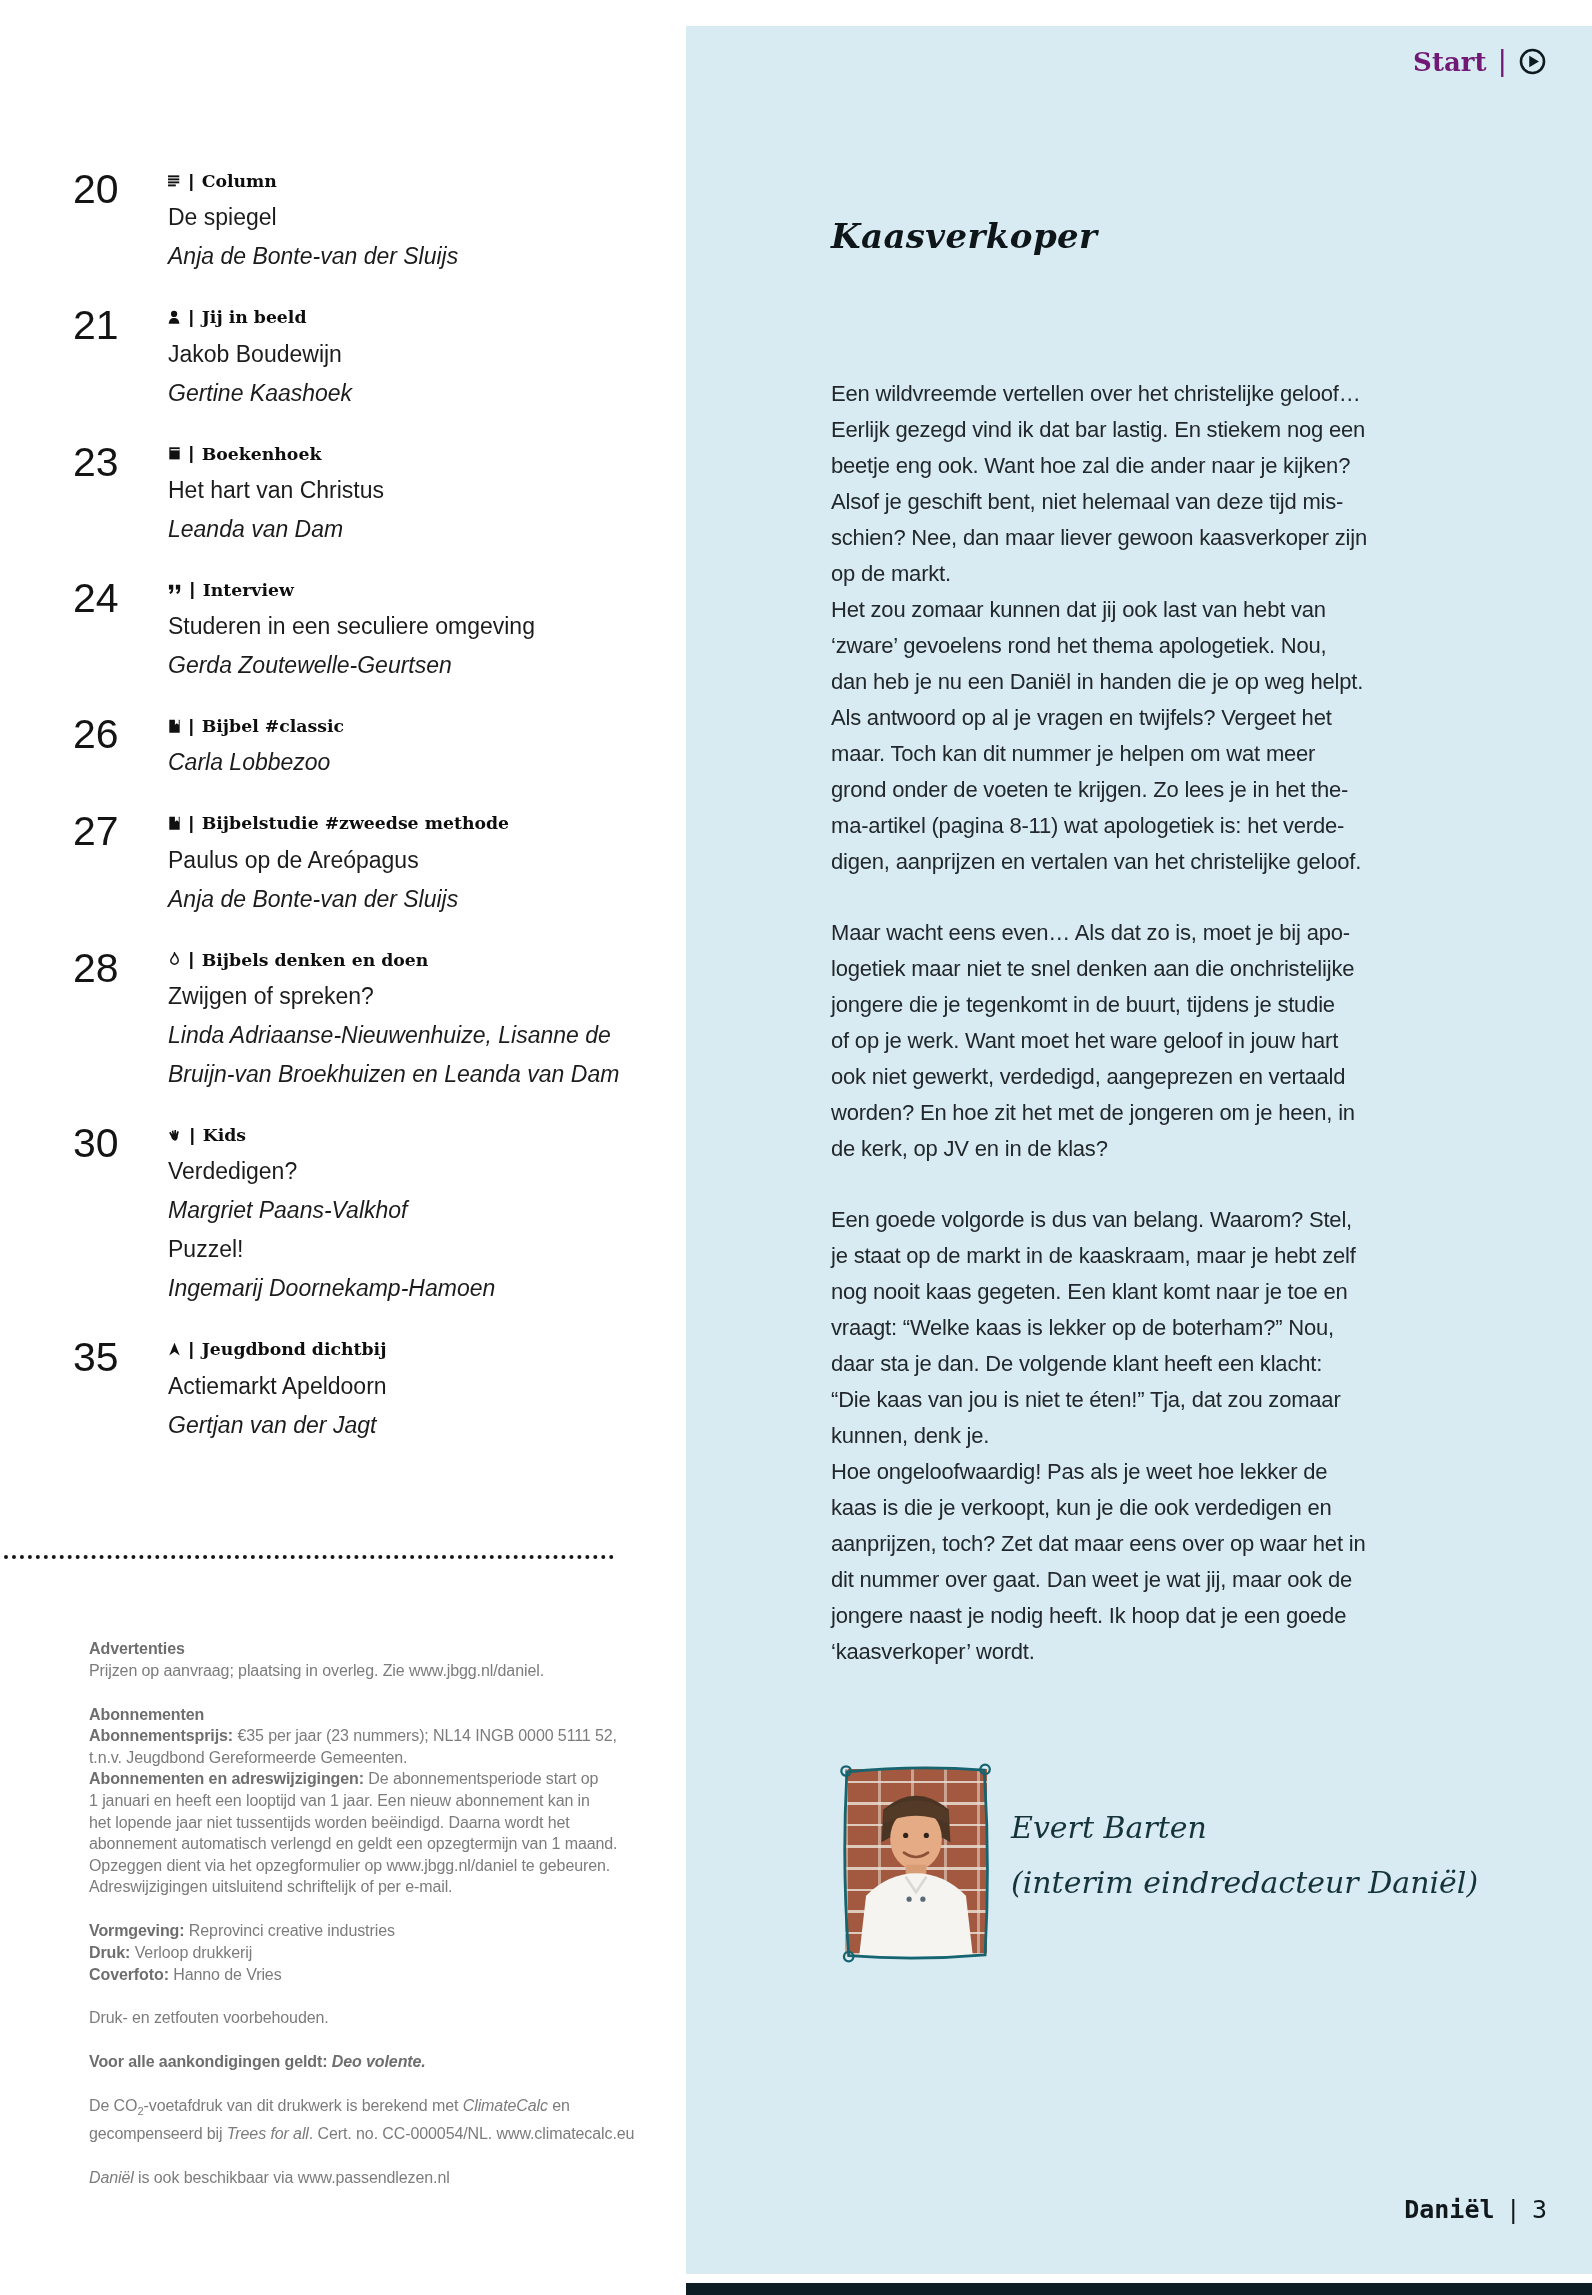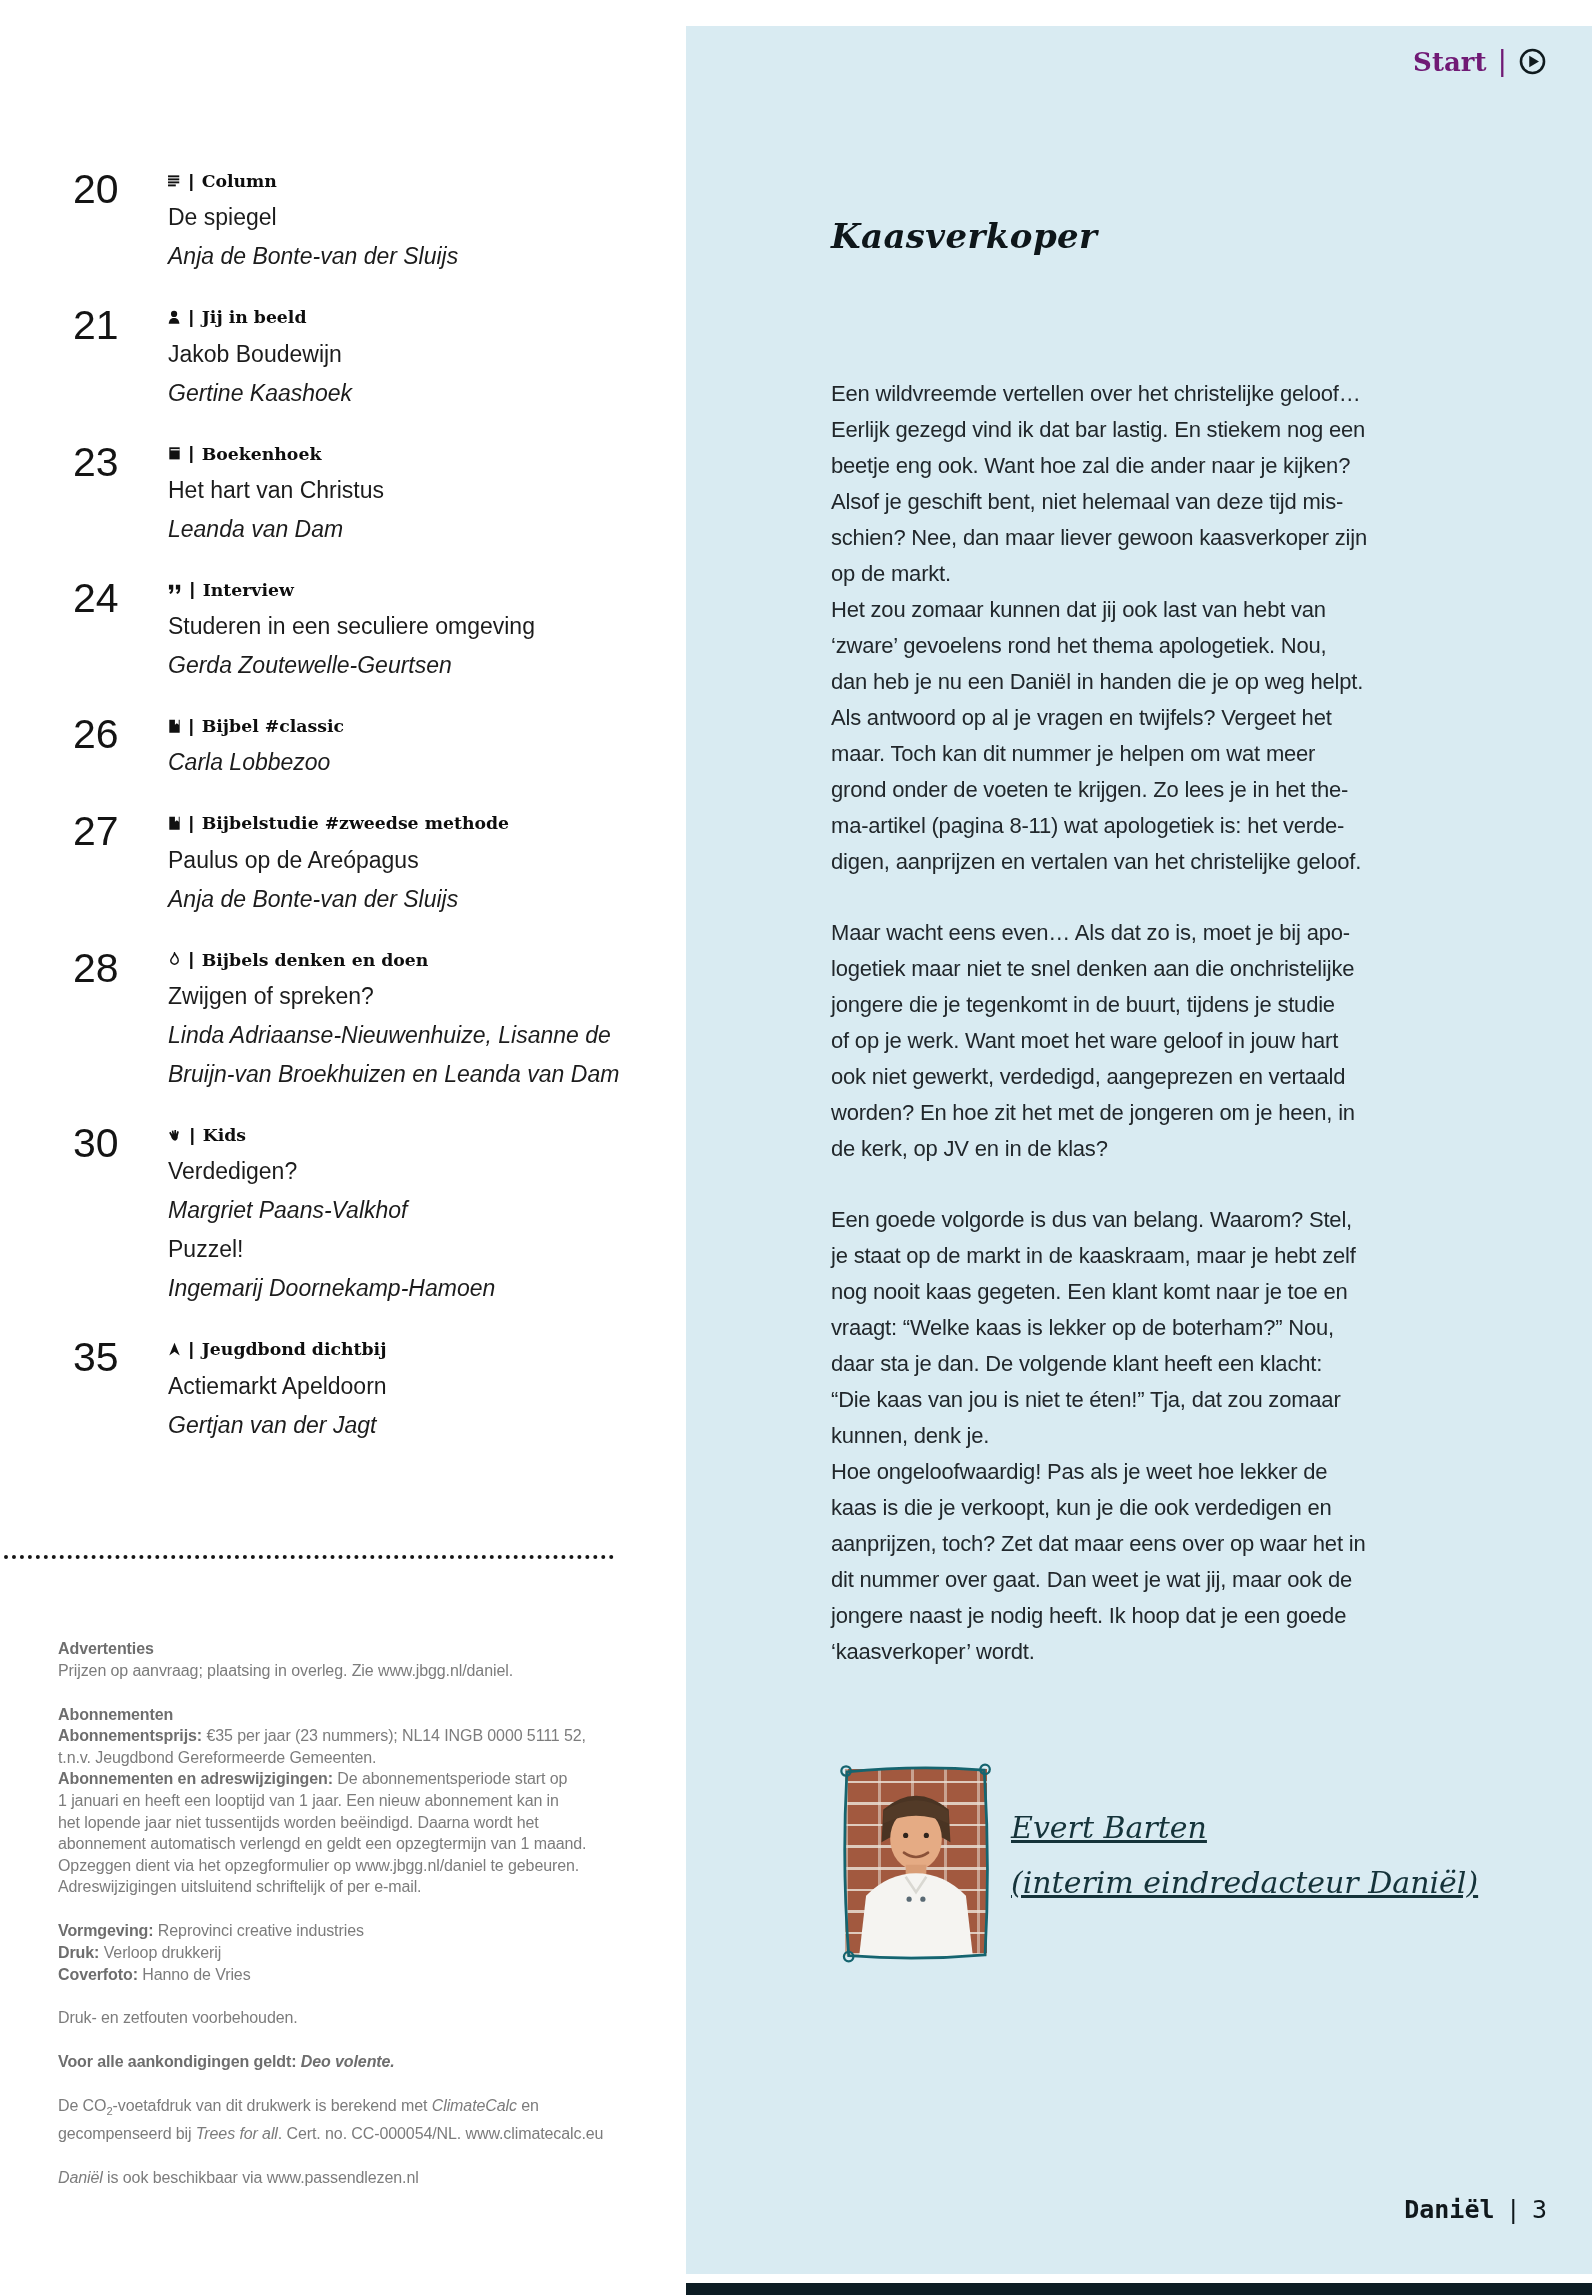--- a/index.html
+++ b/index.html
@@ -24,21 +24,21 @@
   .toc-cat{display:flex;align-items:center;gap:7.8px;height:22.4px;margin-bottom:6px;
     font-family:"DejaVu Serif", serif;font-weight:700;font-size:17.3px;color:#0e0e0e;}
   .toc-cat-sep{font-family:"Liberation Sans", sans-serif;font-weight:700;font-size:18px;}
   .toc-icon{display:flex;align-items:center;}
   .toc-line{font-size:23px;line-height:39px;color:#1c1c1c;}
   .toc-line.italic{font-style:italic;}
 
   .dotted-divider{position:absolute;left:4.3px;top:1555px;width:610px;height:0;border-top:4.3px dotted #161616;}
 
   
-  .colophon{position:absolute;left:58px;top:1638px;width:604px;font-size:16px;line-height:21.6px;color:#7c7c7c;letter-spacing:-0.1px;}
+  .colophon{position:absolute;left:89px;top:1638px;width:604px;font-size:16px;line-height:21.6px;color:#7c7c7c;letter-spacing:-0.1px;}
   .colophon p{margin:0 0 22.4px 0;}
   .colophon .b{font-weight:700;color:#6e6e6e;}
   .colophon .i{font-style:italic;}
   .colophon sub{font-size:70%;}
 
   
   .editorial-title{position:absolute;left:831px;top:216px;font-family:"DejaVu Serif", serif;
     font-style:italic;font-weight:700;font-size:34px;color:#0e161a;letter-spacing:0.4px;}
   .body-text{position:absolute;left:831px;top:362px;width:646px;font-size:22px;line-height:36px;color:#21272b;letter-spacing:-0.2px;}
   .body-text p{margin:14px 0 35px 0;white-space:pre-line;}
@@ -48,21 +48,21 @@
   .photo{position:absolute;left:11.2px;top:12px;right:11.2px;bottom:12px;overflow:hidden;
     background-color:#a2593f;
     background-image:
       repeating-linear-gradient(0deg, rgba(233,222,211,0.85) 0 2.6px, rgba(0,0,0,0) 2.6px 21.6px),
       repeating-linear-gradient(90deg, rgba(233,222,211,0.55) 0 2.6px, rgba(0,0,0,0) 2.6px 33px);}
   .photo svg{position:absolute;left:0;bottom:0;display:block;}
   .photo-frame{position:absolute;inset:0;}
   .photo-frame svg{display:block;}
 
   .signature{position:absolute;left:1011px;top:1800px;font-family:"DejaVu Serif", serif;font-style:italic;
-    font-size:30px;color:#15333a;line-height:55px;text-decoration:underline;}
+    font-size:30px;color:#15333a;line-height:55px;}
 
   
   .page-footer{position:absolute;top:2195px;right:45px;display:flex;align-items:center;gap:11.2px;
     font-family:"DejaVu Sans Mono", monospace;font-size:25px;color:#10181c;}
   .page-footer .brand{font-weight:700;}
   .page-footer .sep{font-weight:400;}
 </style>
 </head>
 <body>
 

